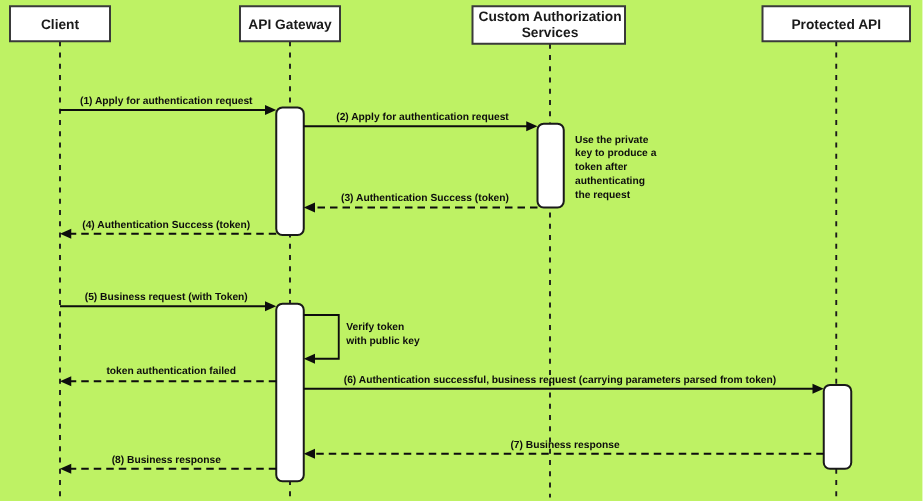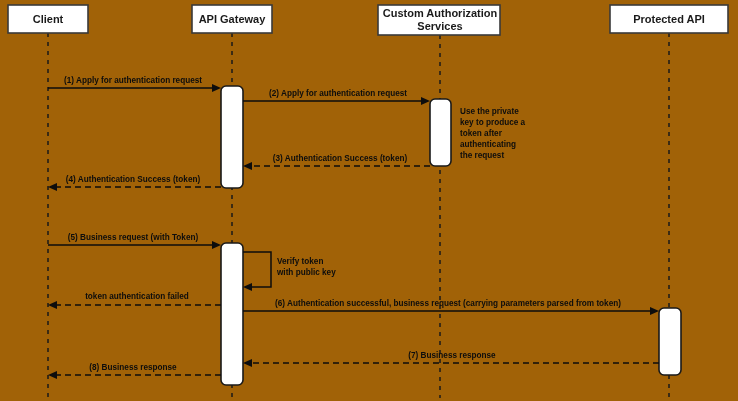--- a/index.html
+++ b/index.html
@@ -7,21 +7,21 @@
     padding: 0;
     background: #ffffff;
   }
   body {
     font-family: "Liberation Sans", sans-serif;
   }
   #diagram-root {
     position: relative;
     width: 738px;
     height: 401px;
-    background: #a16207;
+    background: #bef264;
     overflow: hidden;
   }
   #diagram-svg {
     position: absolute;
     left: 0;
     top: 0;
     width: 738px;
     height: 401px;
   }
   .lifeline-label {

